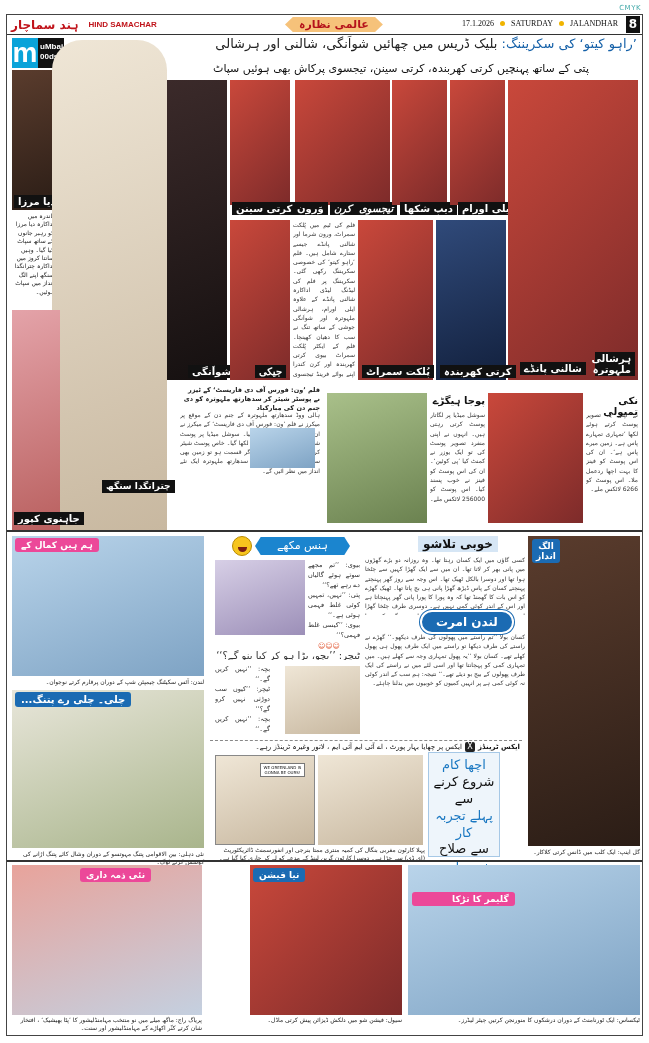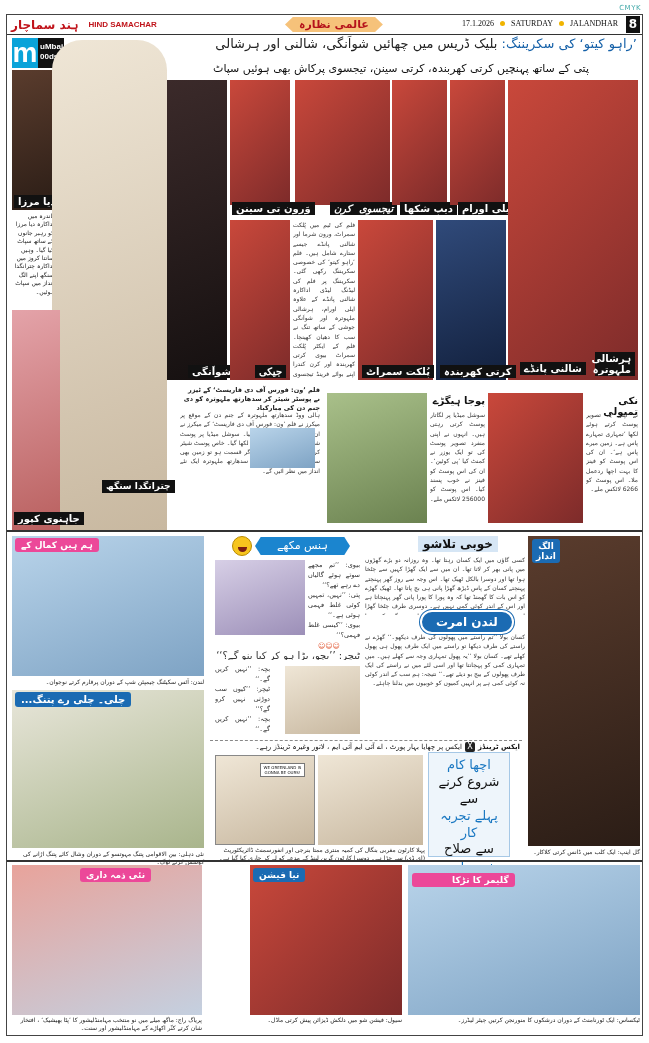--- a/index.html
+++ b/index.html
@@ -91,21 +91,21 @@
 
 <div class="abs photo pink" style="left:12px; top:310px; width:48px; height:220px;"></div>
 <div class="name-label" style="left:14px; top:512px;">جاہنوی کپور</div>
 
 <div class="abs photo dark" style="left:167px; top:80px; width:60px; height:300px;"></div>
 <div class="name-label" style="left:188px; top:365px;">شواَنگی</div>
 
 <div class="abs photo" style="left:230px; top:80px; width:60px; height:125px;"></div>
 <div class="name-label" style="left:232px; top:202px;">کرتی سینن</div>
 <div class="abs photo" style="left:295px; top:80px; width:95px; height:125px;"></div>
-<div class="name-label" style="left:280px; top:202px;">وَرون</div>
+<div class="name-label" style="left:293px; top:202px;">وَرون</div>
 <div class="name-label" style="left:330px; top:202px;font-style:italic;">کرن</div>
 <div class="name-label" style="left:355px; top:202px;font-style:italic;">تیجسوی</div>
 <div class="abs photo" style="left:392px; top:80px; width:55px; height:125px;"></div>
 <div class="name-label" style="left:400px; top:202px;">دیپ شکھا</div>
 <div class="abs photo" style="left:450px; top:80px; width:55px; height:125px;"></div>
 <div class="name-label" style="left:458px; top:202px;">ایلی اورام</div>
 
 <div class="abs photo" style="left:508px; top:80px; width:130px; height:300px;"></div>
 <div class="name-label" style="left:520px; top:362px;">شالنی پانڈے</div>
 <div class="name-label" style="left:595px; top:352px; white-space:normal; width:40px; text-align:center;">ہرشالی ملہوترہ</div>
@@ -163,21 +163,21 @@
 <div class="abs dashed" style="left:210px; top:740px; width:312px;"></div>
 <div class="abs" style="left:220px; top:742px; width:300px; font-size:7px; direction:rtl; text-align:right; white-space:nowrap;">
   <b>ایکس ٹرینڈز</b><span class="xicon">X</span><span>ایکس پر چھایا بہار پورٹ ، اے آئی ایم آئی ایم ، لاتور وغیرہ ٹرینڈز رہے۔</span>
 </div>
 
 <div class="abs photo cream" style="left:215px; top:755px; width:100px; height:90px; border:1px solid #888;"></div>
 <div class="abs" style="left:260px; top:763px; font-size:4px; width:45px; text-align:center; border:1px solid #777; background:#fff; padding:1px;">WE GREENLAND IS GONNA BE OURS!</div>
 <div class="abs photo cream" style="left:318px; top:755px; width:105px; height:90px;"></div>
 <div class="abs caption" style="left:215px; top:846px; width:210px;">پہلا کارٹون مغربی بنگال کی کمیہ منتری ممتا بنرجی اور انفورسمنٹ ڈائریکٹوریٹ (ای ڈی) سے جڑا ہے۔ دوسرا کارٹون گرین لینڈ کے مدعے کو لے کر جاری کیا گیا ہے۔</div>
 
-<div class="abs advice" style="left:428px; top:752px; width:82px; height:105px;">
+<div class="abs advice" style="left:428px; top:752px; width:72px; height:105px;">
   <div class="l blue">اچھا کام</div>
   <div class="l">شروع کرنے</div>
   <div class="l">سے</div>
   <div class="l blue">پہلے تجربہ کار</div>
   <div class="l">سے صلاح</div>
   <div class="l blue">ضرور لیں۔</div>
 </div>
 
 <div class="abs photo brown" style="left:528px; top:536px; width:112px; height:310px;"></div>
 <div class="abs" style="left:532px; top:539px; background:#1b6bb3; color:#fff; font-weight:bold; font-size:9px; padding:2px 4px; border-radius:3px; text-align:center; direction:rtl;">
@@ -190,14 +190,14 @@
 
 <div class="abs photo crowd" style="left:12px; top:865px; width:190px; height:150px;"></div>
 <div class="badge-orange" style="left:80px; top:868px;">نئی ذمہ داری</div>
 <div class="abs caption" style="left:12px; top:1016px; width:190px;">پریاگ راج: ماگھ میلے میں نو منتخب مہامنڈلیشور کا ’پٹا بھیشیک‘ ، افتخار شان کرتے کنّر اکھاڑے کے مہامنڈلیشور اور سنت۔</div>
 
 <div class="abs photo" style="left:250px; top:865px; width:152px; height:150px;"></div>
 <div class="badge-blue" style="left:253px; top:868px; font-size:9px;">نیا فیشن</div>
 <div class="abs caption" style="left:250px; top:1016px; width:152px;">سیول: فیشن شو میں دلکش ڈیزائن پیش کرتی ماڈل۔</div>
 
 <div class="abs photo blue" style="left:408px; top:865px; width:232px; height:150px;"></div>
-<div class="badge-orange" style="left:412px; top:873px;padding-left:40px;">گلیمر کا تڑکا</div>
+<div class="badge-orange" style="left:412px; top:892px;padding-left:40px;">گلیمر کا تڑکا</div>
 <div class="abs caption" style="left:408px; top:1016px; width:232px;">ٹیکساس: ایک ٹورنامنٹ کے دوران درشکوں کا منورنجن کرتیں چیئر لیڈرز۔</div>
 
 </body></html>

